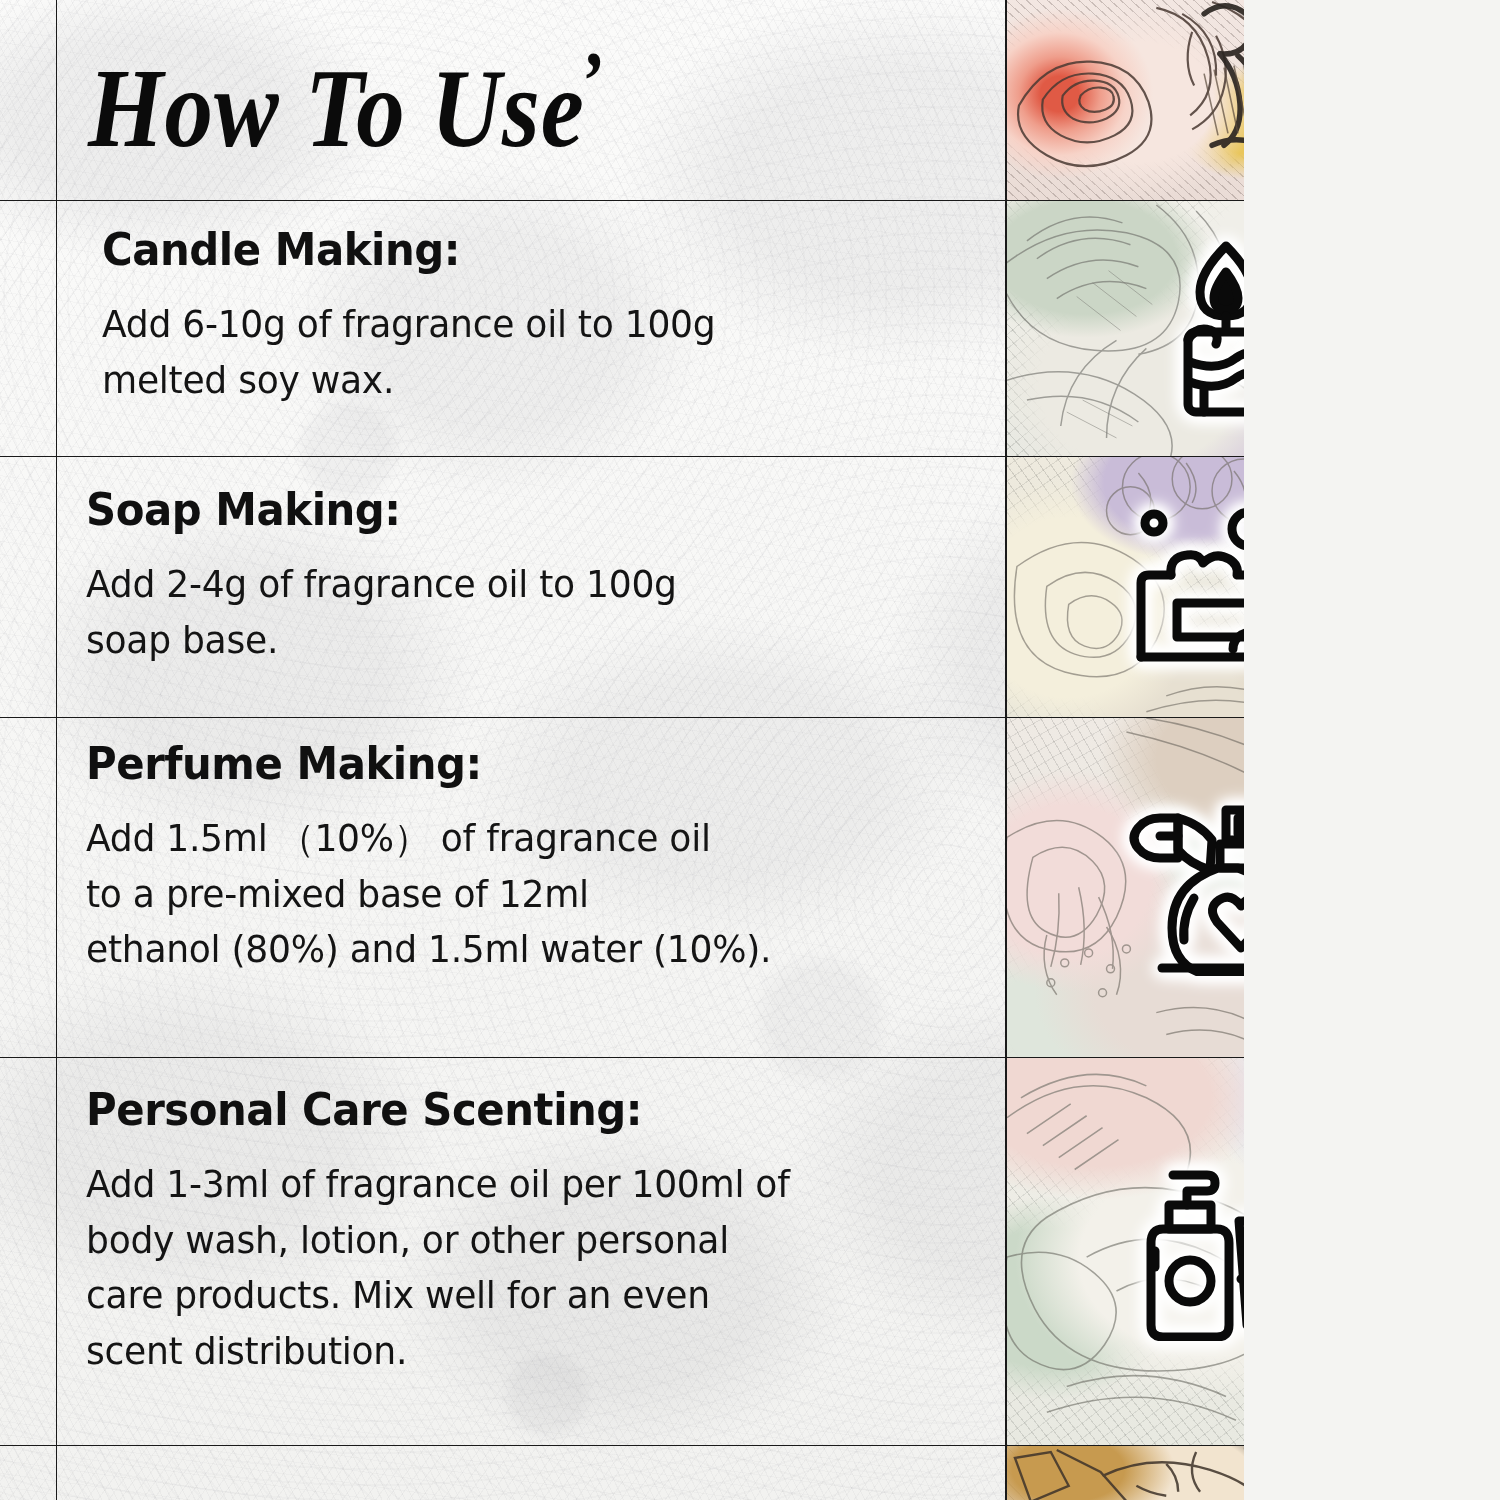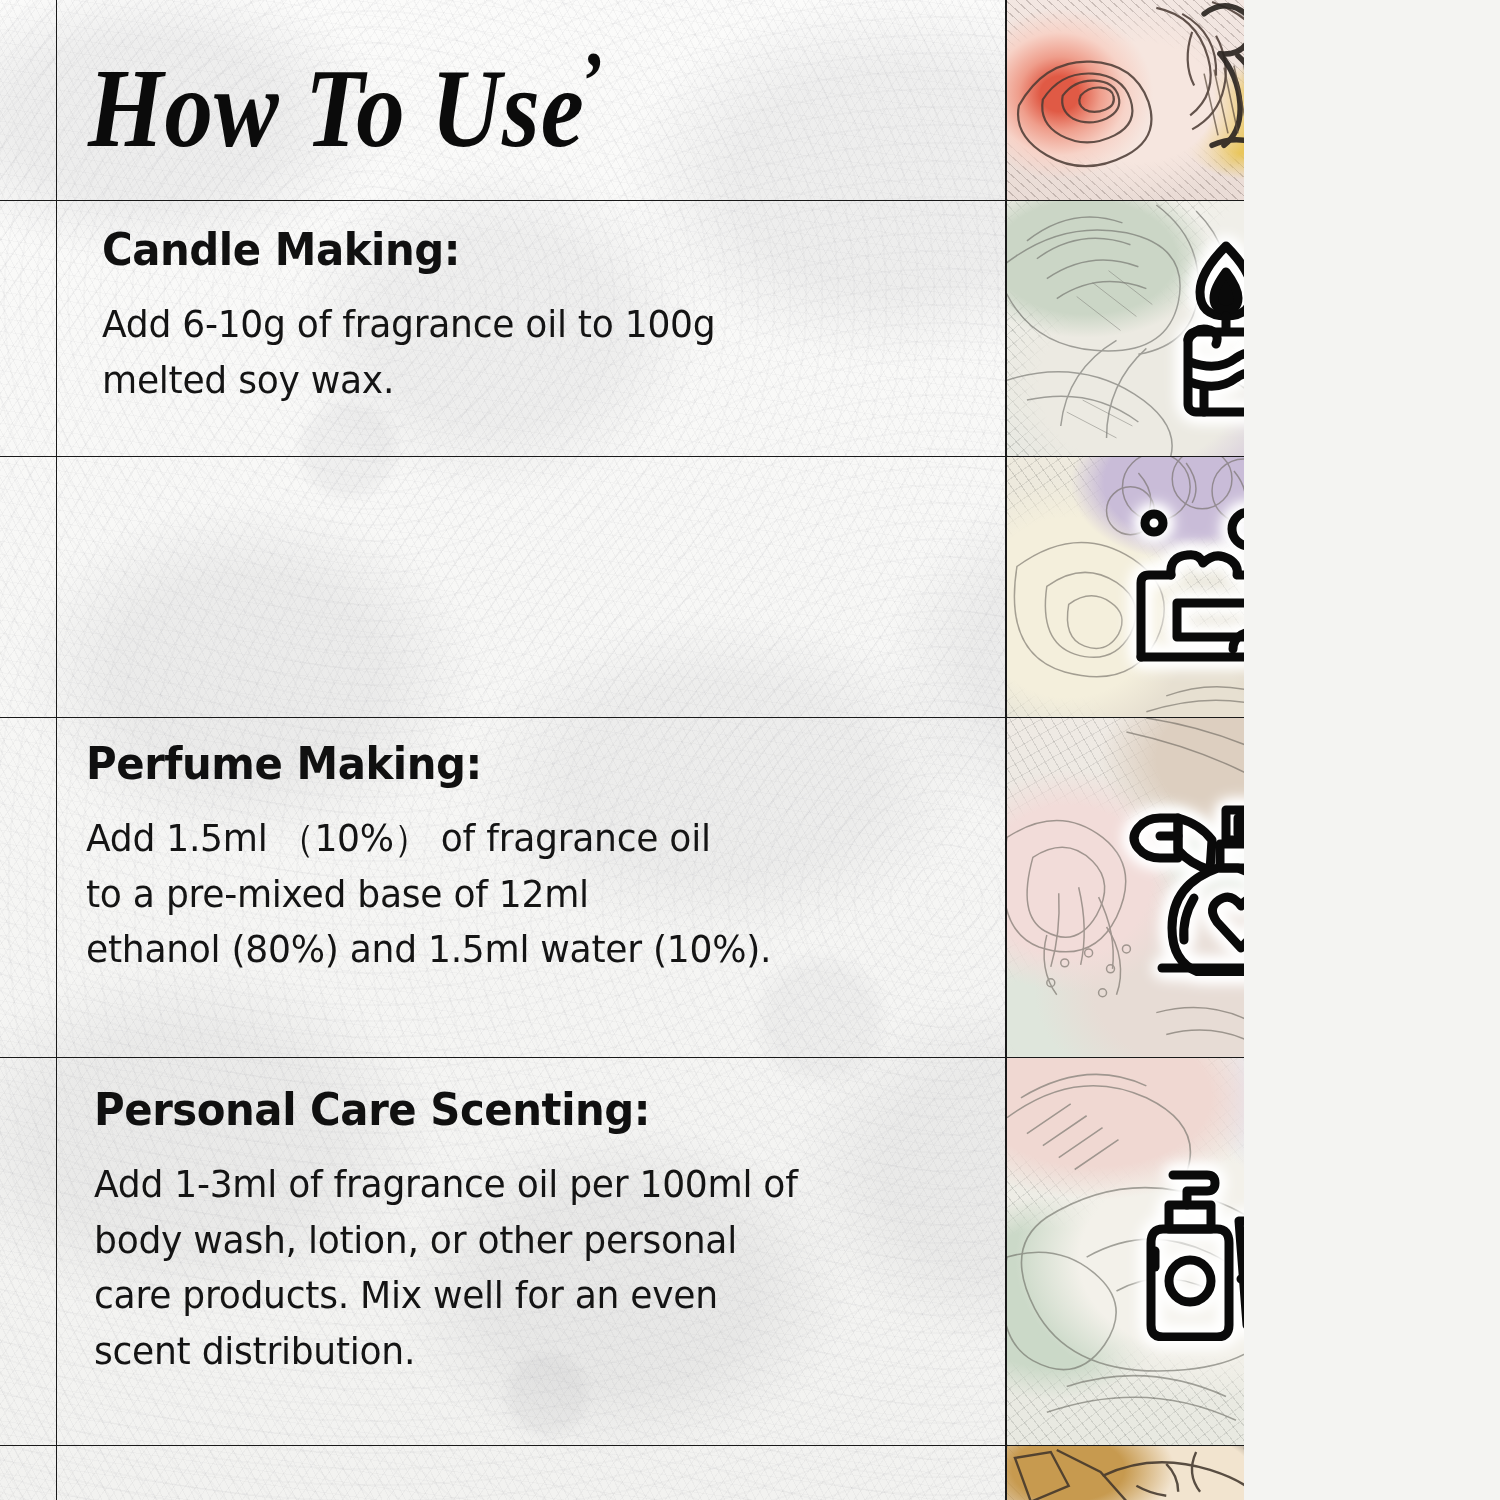--- a/index.html
+++ b/index.html
@@ -188,31 +188,38 @@
   </div>
 
   <div class="row-text" style="top:226px;margin-left:16px;">
     <div class="sec-head">Candle Making:</div>
     <div class="sec-body" style="margin-top:24px;">
       <div>Add 6-10g of fragrance oil to 100g</div>
       <div>melted soy wax.</div>
     </div>
   </div>
 
+  <div class="row-text" style="top:486px;">
+    <div class="sec-head">Soap Making:</div>
+    <div class="sec-body" style="margin-top:24px;">
+      <div>Add 2-4g of fragrance oil to 100g</div>
+      <div>soap base.</div>
+    </div>
+  </div>
 
   <div class="row-text" style="top:740px;">
     <div class="sec-head">Perfume Making:</div>
     <div class="sec-body" style="margin-top:24px;">
       <div>Add 1.5ml （10%） of fragrance oil</div>
       <div>to a pre-mixed base of 12ml</div>
       <div>ethanol (80%) and 1.5ml water (10%).</div>
     </div>
   </div>
 
-  <div class="row-text" style="top:1086px;margin-left:8px;">
+  <div class="row-text" style="top:1086px;">
     <div class="sec-head">Personal Care Scenting:</div>
     <div class="sec-body" style="margin-top:24px;">
       <div>Add 1-3ml of fragrance oil per 100ml of</div>
       <div>body wash, lotion, or other personal</div>
       <div>care products. Mix well for an even</div>
       <div>scent distribution.</div>
     </div>
   </div>
 
   <div class="panel" style="top:-4px;height:205px;border-top:none;">

